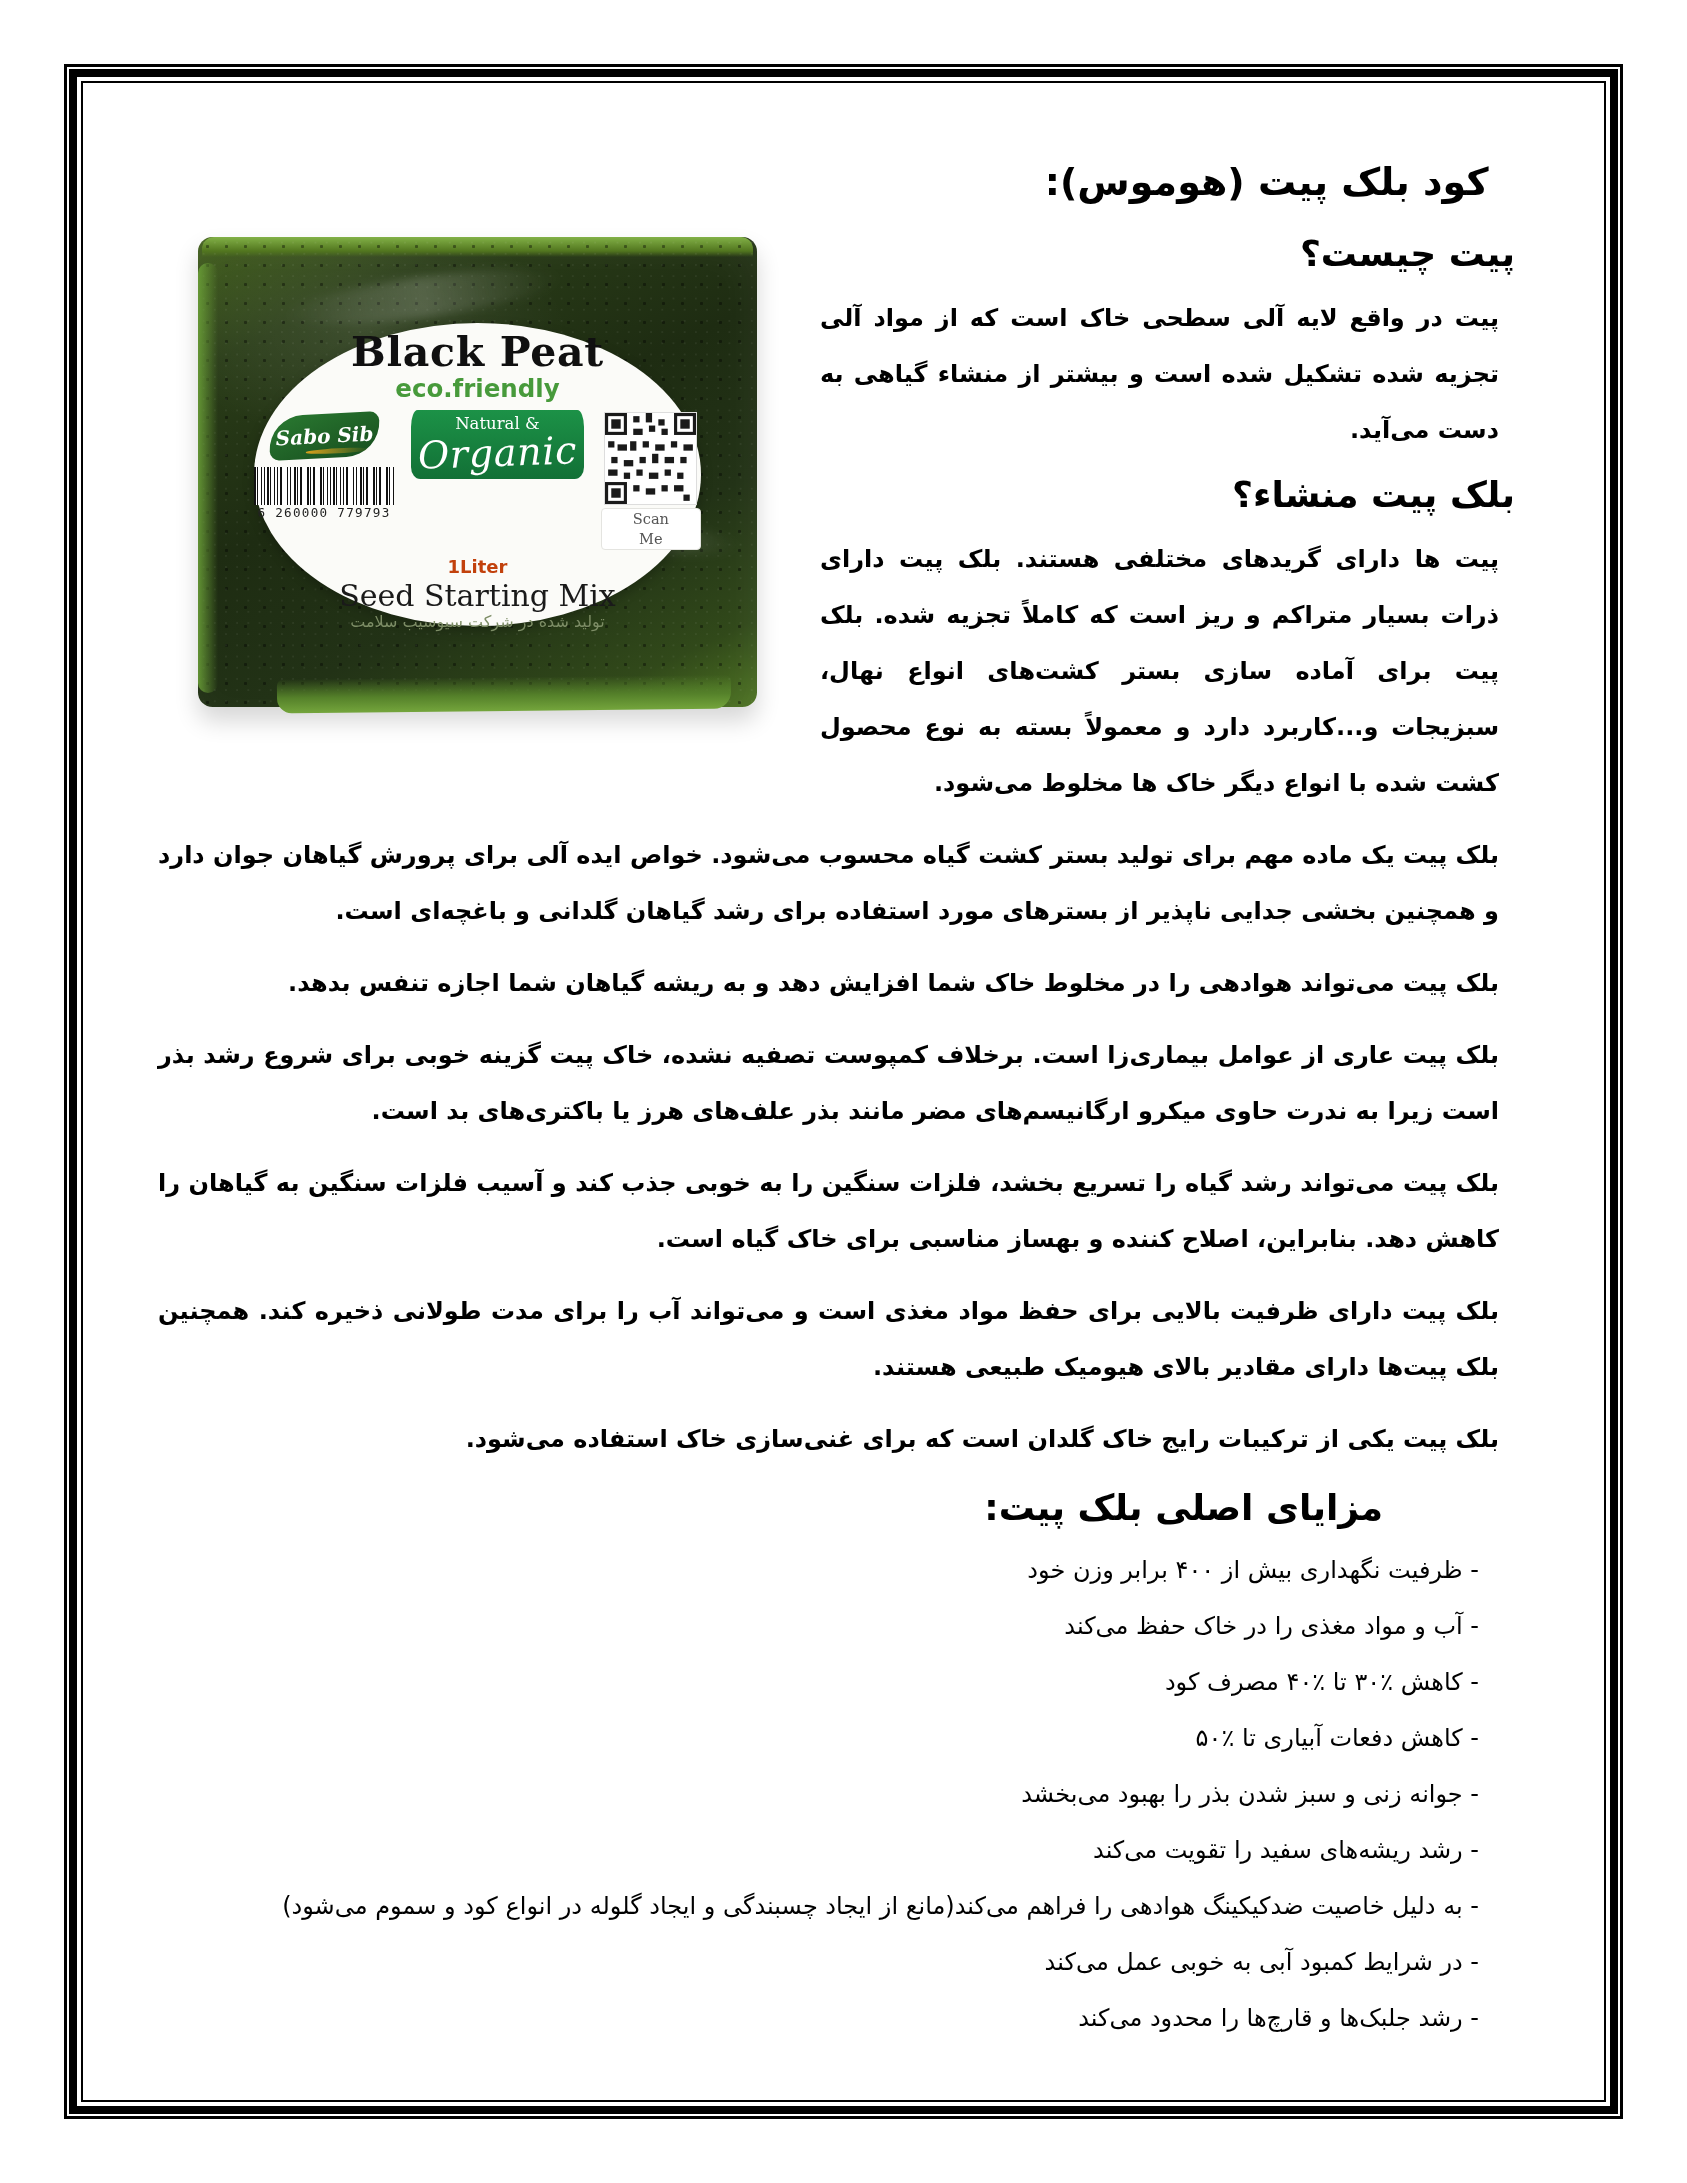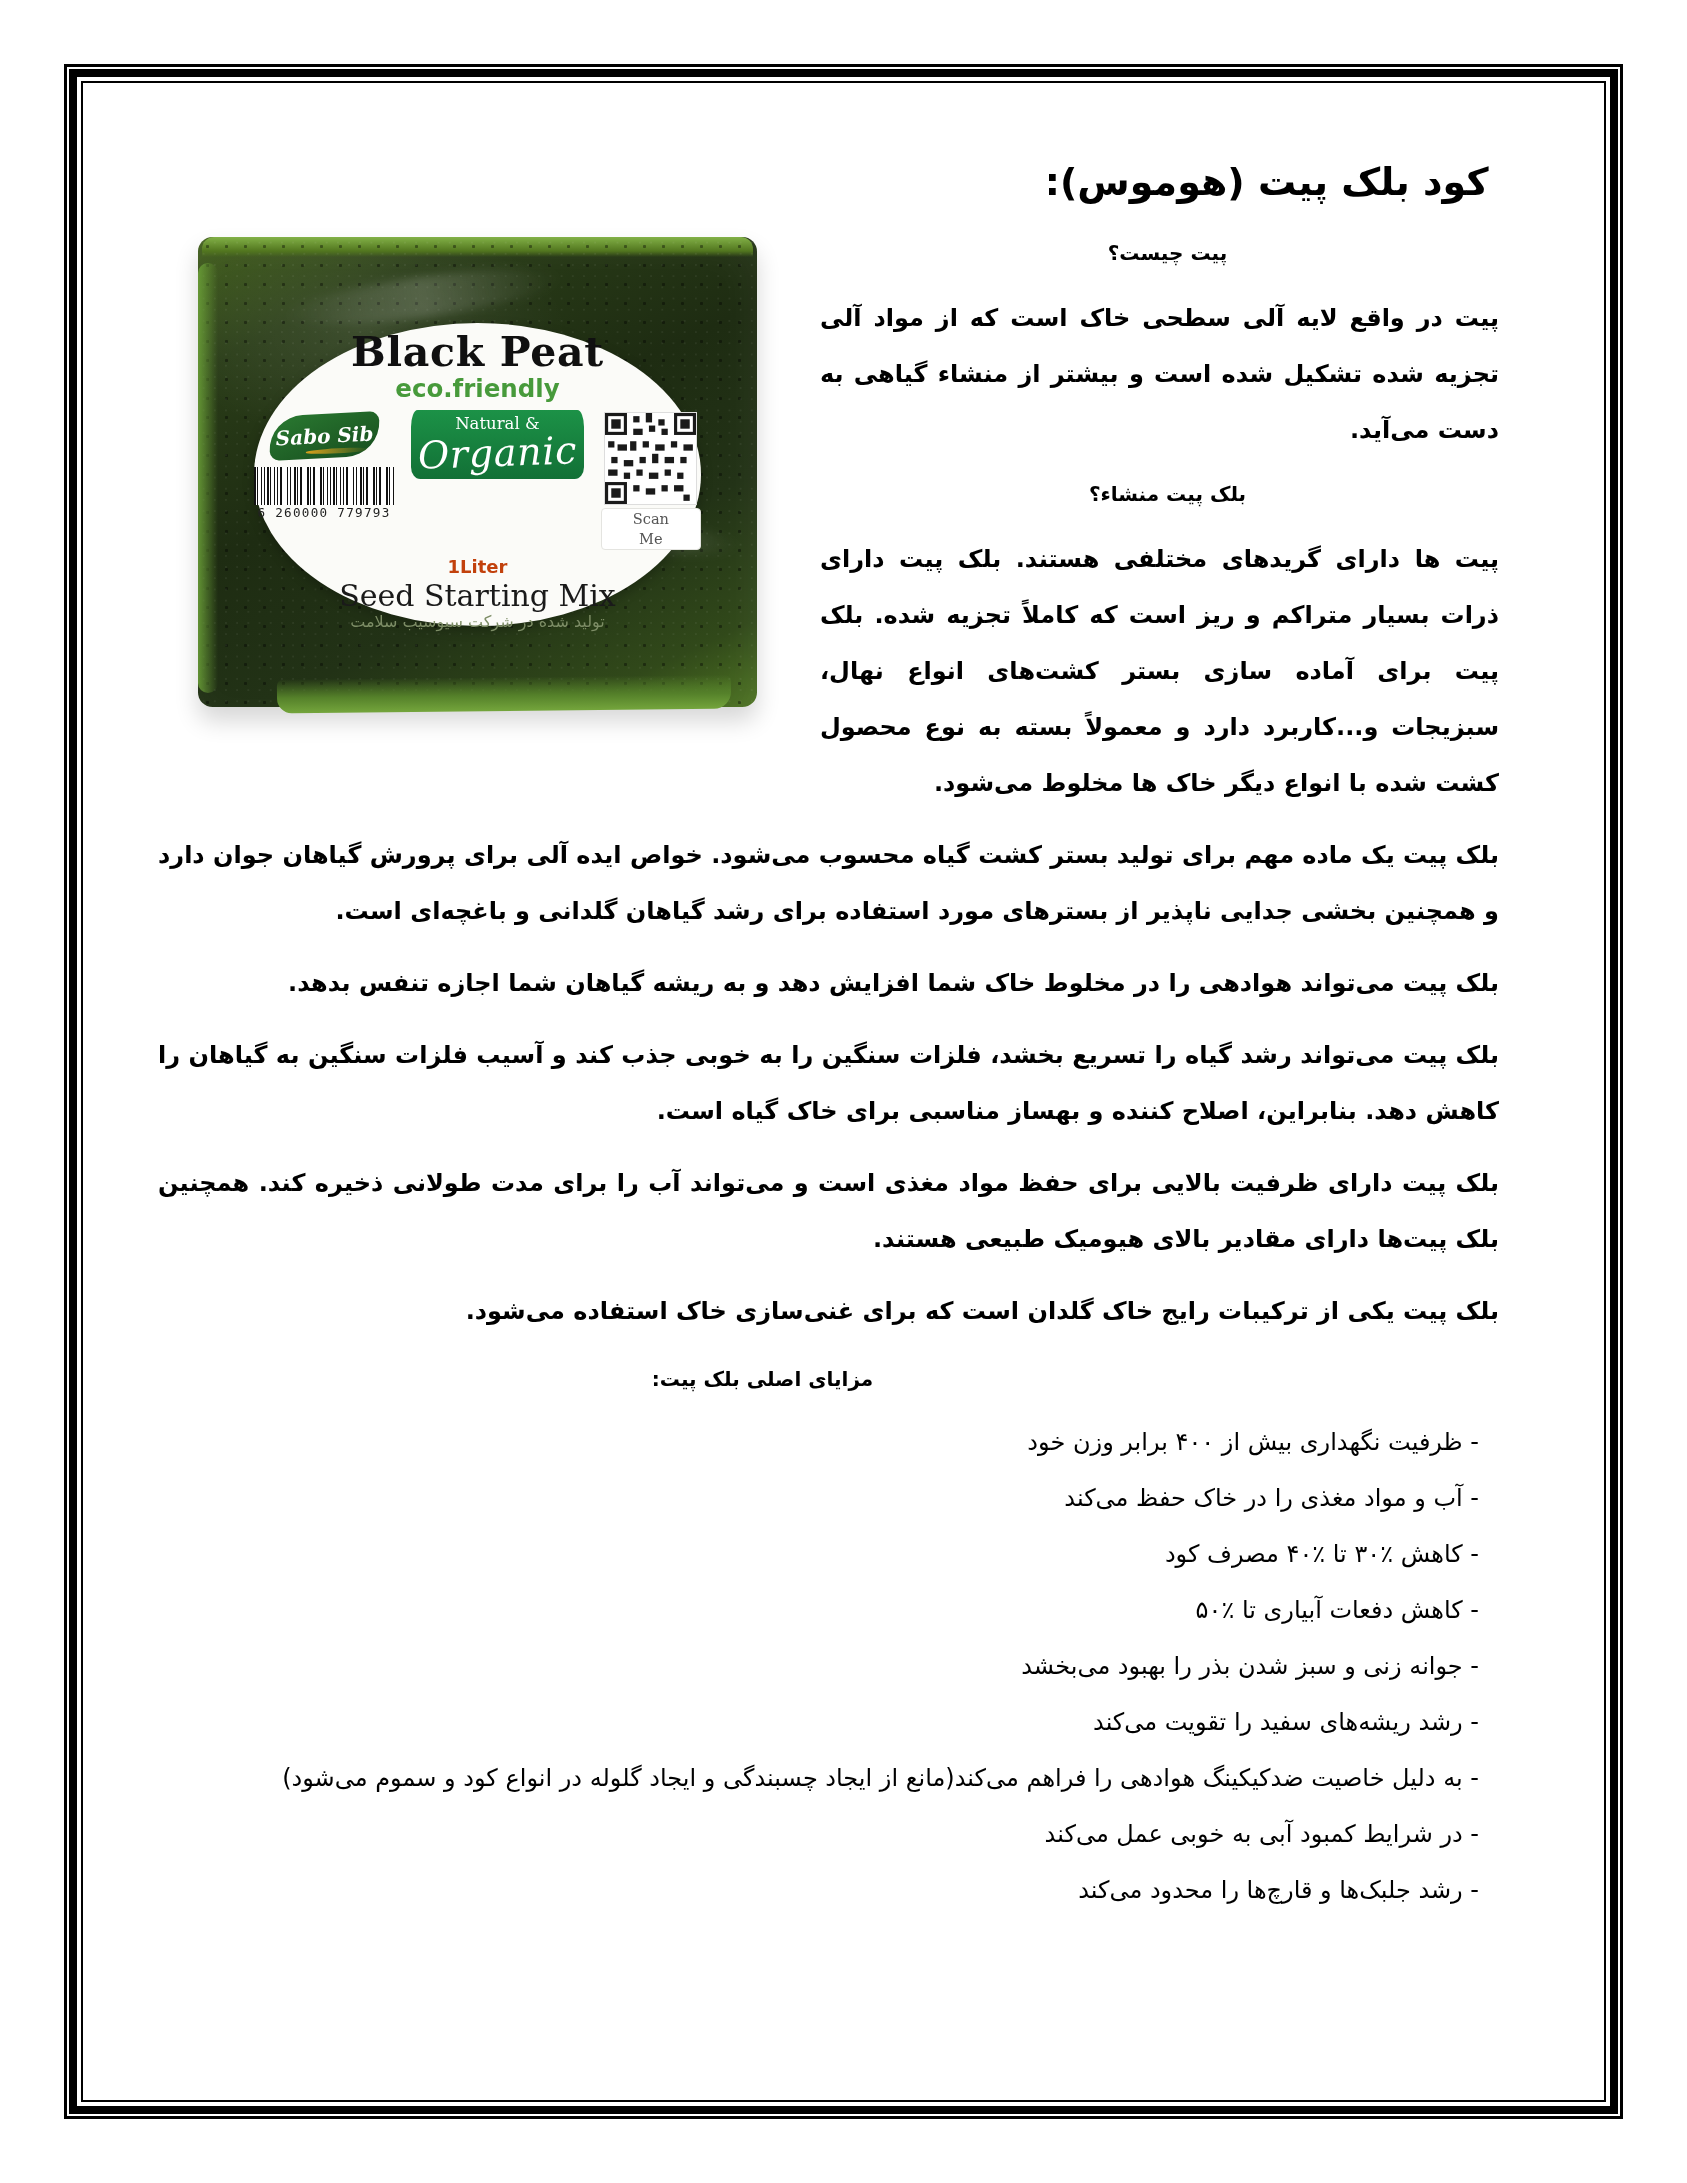--- a/index.html
+++ b/index.html
@@ -7,21 +7,21 @@
         font-family:"DejaVu Sans",sans-serif;color:#000;}
   
   .frame{position:absolute;pointer-events:none;}
   .frame.f1{inset:64px;border:3.3px solid #000;}
   .frame.f2{inset:69px;border:8.6px solid #000;}
   .frame.f3{inset:81px;border:2.6px solid #000;}
 
   .content{position:absolute;top:151px;right:172px;width:1373px;direction:rtl;
            font-size:24px;line-height:56px;text-align:justify;}
   .doc-title{font-size:38px;font-weight:bold;line-height:63px;margin:0 26.5px 18.5px 0;text-align:right;}
-  .h{font-size:20px;font-weight:bold;line-height:41px;text-align:center;margin:14.6px 0 9.3px 0;}
+  .h{font-size:36px;font-weight:bold;line-height:41px;text-align:right;margin:14.6px 0 9.3px 0;}
   .h.mz{margin:20px 132px 14.6px 0;}
   p.body-p{margin:16px;font-weight:bold;}
   .benefits{margin:0 36px 0 0;padding:0;list-style:none;}
   .benefit{white-space:nowrap;text-align:right;line-height:56px;}
 
   
   .photo-float{float:left;width:678px;height:526px;position:relative;margin:4px 0 6.6px 0;}
   .bag{position:absolute;left:56px;top:0;width:559px;height:470px;border-radius:14.6px;
        background:
          radial-gradient(ellipse 60% 40% at 30% 20%, rgba(255,255,255,.10), transparent 60%),
@@ -174,20 +174,21 @@
       </div>
     </div>
 
     <div class="h">پیت چیست؟</div>
     <p class="body-p">پیت در واقع لایه آلی سطحی خاک است که از مواد آلی تجزیه شده تشکیل شده است و بیشتر از منشاء گیاهی به دست می‌آید.</p>
 
     <div class="h">بلک پیت منشاء؟</div>
     <p class="body-p">پیت ها دارای گریدهای مختلفی هستند. بلک پیت دارای ذرات بسیار متراکم و ریز است که کاملاً تجزیه شده. بلک پیت برای آماده سازی بستر کشت‌های انواع نهال، سبزیجات و...کاربرد دارد و معمولاً بسته به نوع محصول کشت شده با انواع دیگر خاک ها مخلوط می‌شود.</p>
     <p class="body-p">بلک پیت یک ماده مهم برای تولید بستر کشت گیاه محسوب می‌شود. خواص ایده آلی برای پرورش گیاهان جوان دارد و همچنین بخشی جدایی ناپذیر از بسترهای مورد استفاده برای رشد گیاهان گلدانی و باغچه‌ای است.</p>
     <p class="body-p">بلک پیت می‌تواند هوادهی را در مخلوط خاک شما افزایش دهد و به ریشه گیاهان شما اجازه تنفس بدهد.</p>
+    <p class="body-p">بلک پیت عاری از عوامل بیماری‌زا است. برخلاف کمپوست تصفیه نشده، خاک پیت گزینه خوبی برای شروع رشد بذر است زیرا به ندرت حاوی میکرو ارگانیسم‌های مضر مانند بذر علف‌های هرز یا باکتری‌های بد است.</p>
     <p class="body-p">بلک پیت می‌تواند رشد گیاه را تسریع بخشد، فلزات سنگین را به خوبی جذب کند و آسیب فلزات سنگین به گیاهان را کاهش دهد. بنابراین، اصلاح کننده و بهساز مناسبی برای خاک گیاه است.</p>
     <p class="body-p">بلک پیت دارای ظرفیت بالایی برای حفظ مواد مغذی است و می‌تواند آب را برای مدت طولانی ذخیره کند. همچنین بلک پیت‌ها دارای مقادیر بالای هیومیک طبیعی هستند.</p>
     <p class="body-p">بلک پیت یکی از ترکیبات رایج خاک گلدان است که برای غنی‌سازی خاک استفاده می‌شود.</p>
 
     <div class="h mz">مزایای اصلی بلک پیت:</div>
     <div class="benefits">
       <div class="benefit">- ظرفیت نگهداری بیش از ۴۰۰ برابر وزن خود</div>
       <div class="benefit">- آب و مواد مغذی را در خاک حفظ می‌کند</div>
       <div class="benefit">- کاهش ٪۳۰ تا ٪۴۰ مصرف کود</div>
       <div class="benefit">- کاهش دفعات آبیاری تا ٪۵۰</div>

